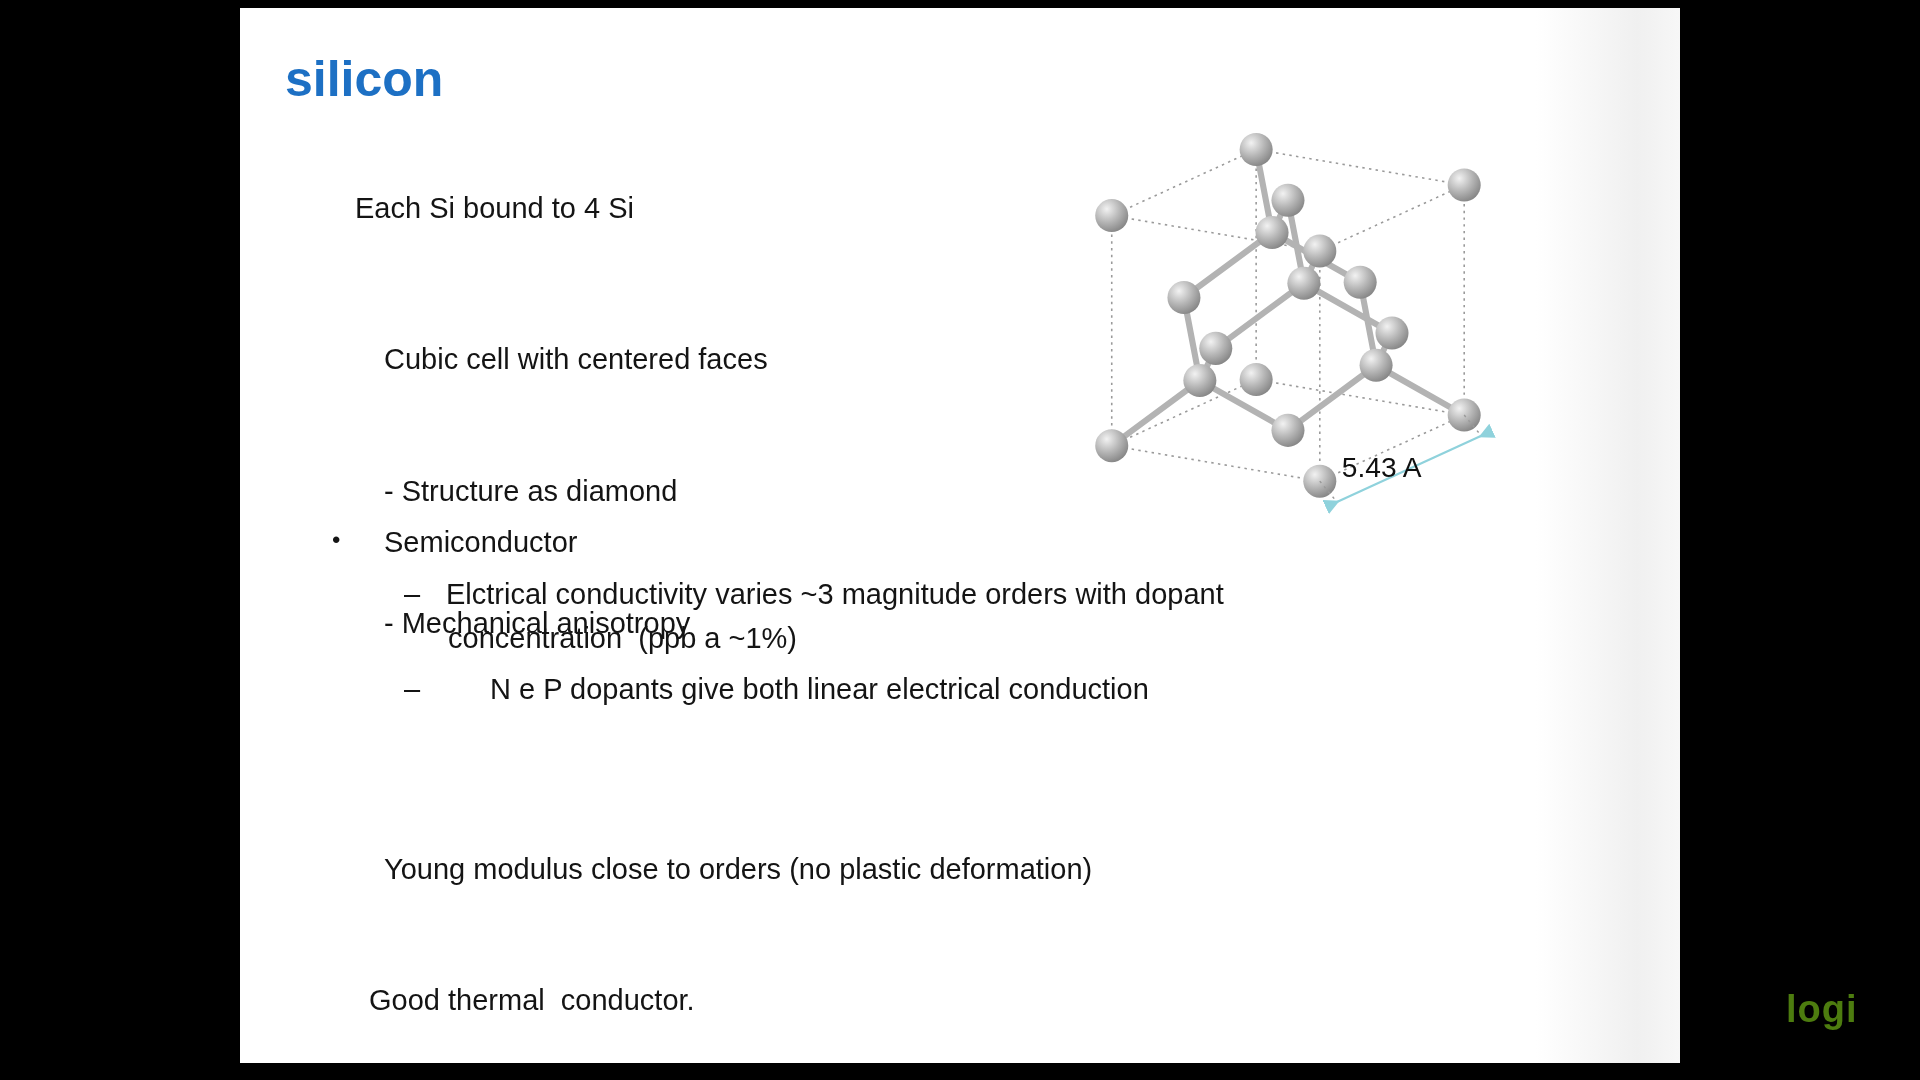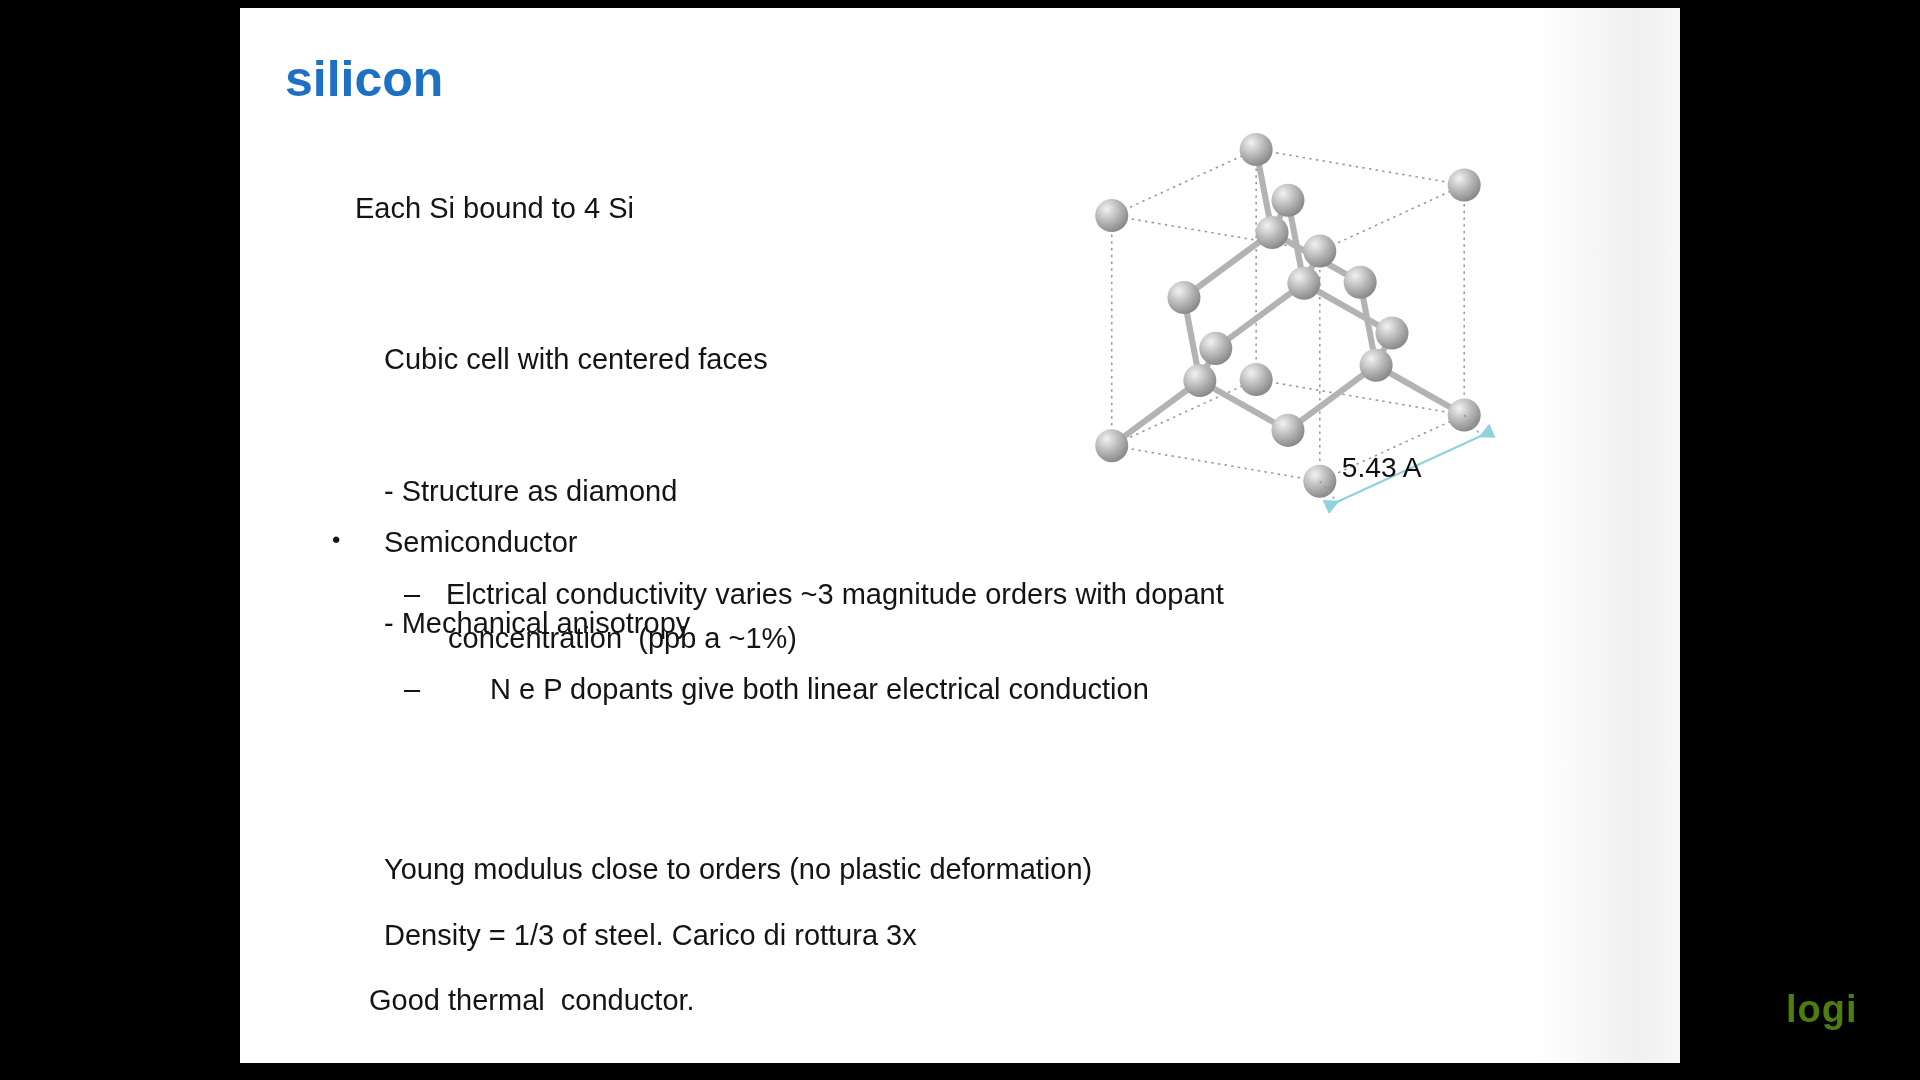--- a/index.html
+++ b/index.html
@@ -59,21 +59,20 @@
     <div class="txt sem-label">Semiconductor</div>
 
     <div class="txt dash d1">–</div>
     <div class="txt sub1-l1">Elctrical conductivity varies ~3 magnitude orders with dopant</div>
     <div class="txt sub1-l2">concentration  (ppb a ~1%)</div>
 
     <div class="txt dash d2">–</div>
     <div class="txt sub2">N e P dopants give both linear electrical conduction</div>
 
     <div class="txt note1">Young modulus close to orders (no plastic deformation)</div>
-    <div class="txt note2">Density = 1/3 of steel. Carico di rottura 3x</div>
     <div class="txt note3">Good thermal  conductor.</div>
 
     <svg class="crystal" viewBox="0 0 420 350">
       <defs>
         <radialGradient id="atomGrad" cx="35%" cy="30%" r="80%">
           <stop offset="0%" stop-color="#f2f2f2"></stop>
           <stop offset="50%" stop-color="#b6b6b6"></stop>
           <stop offset="100%" stop-color="#7d7d7d"></stop>
         </radialGradient>
         <marker id="arr" viewBox="0 0 10 10" refX="2" refY="5" markerWidth="7" markerHeight="7" orient="auto-start-reverse">

